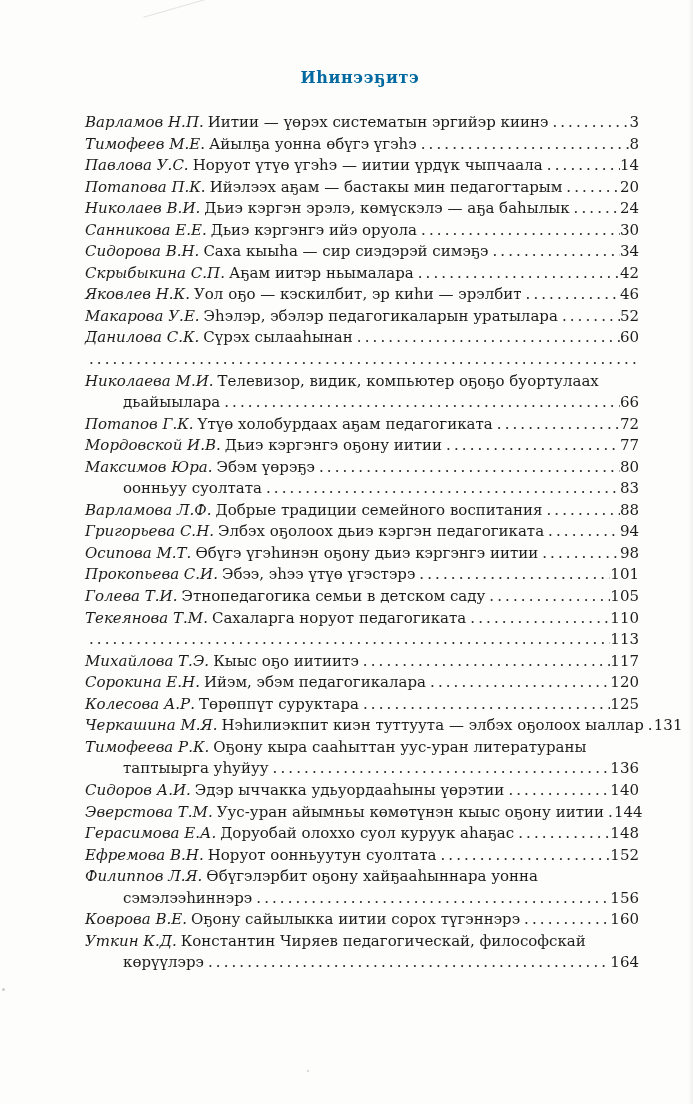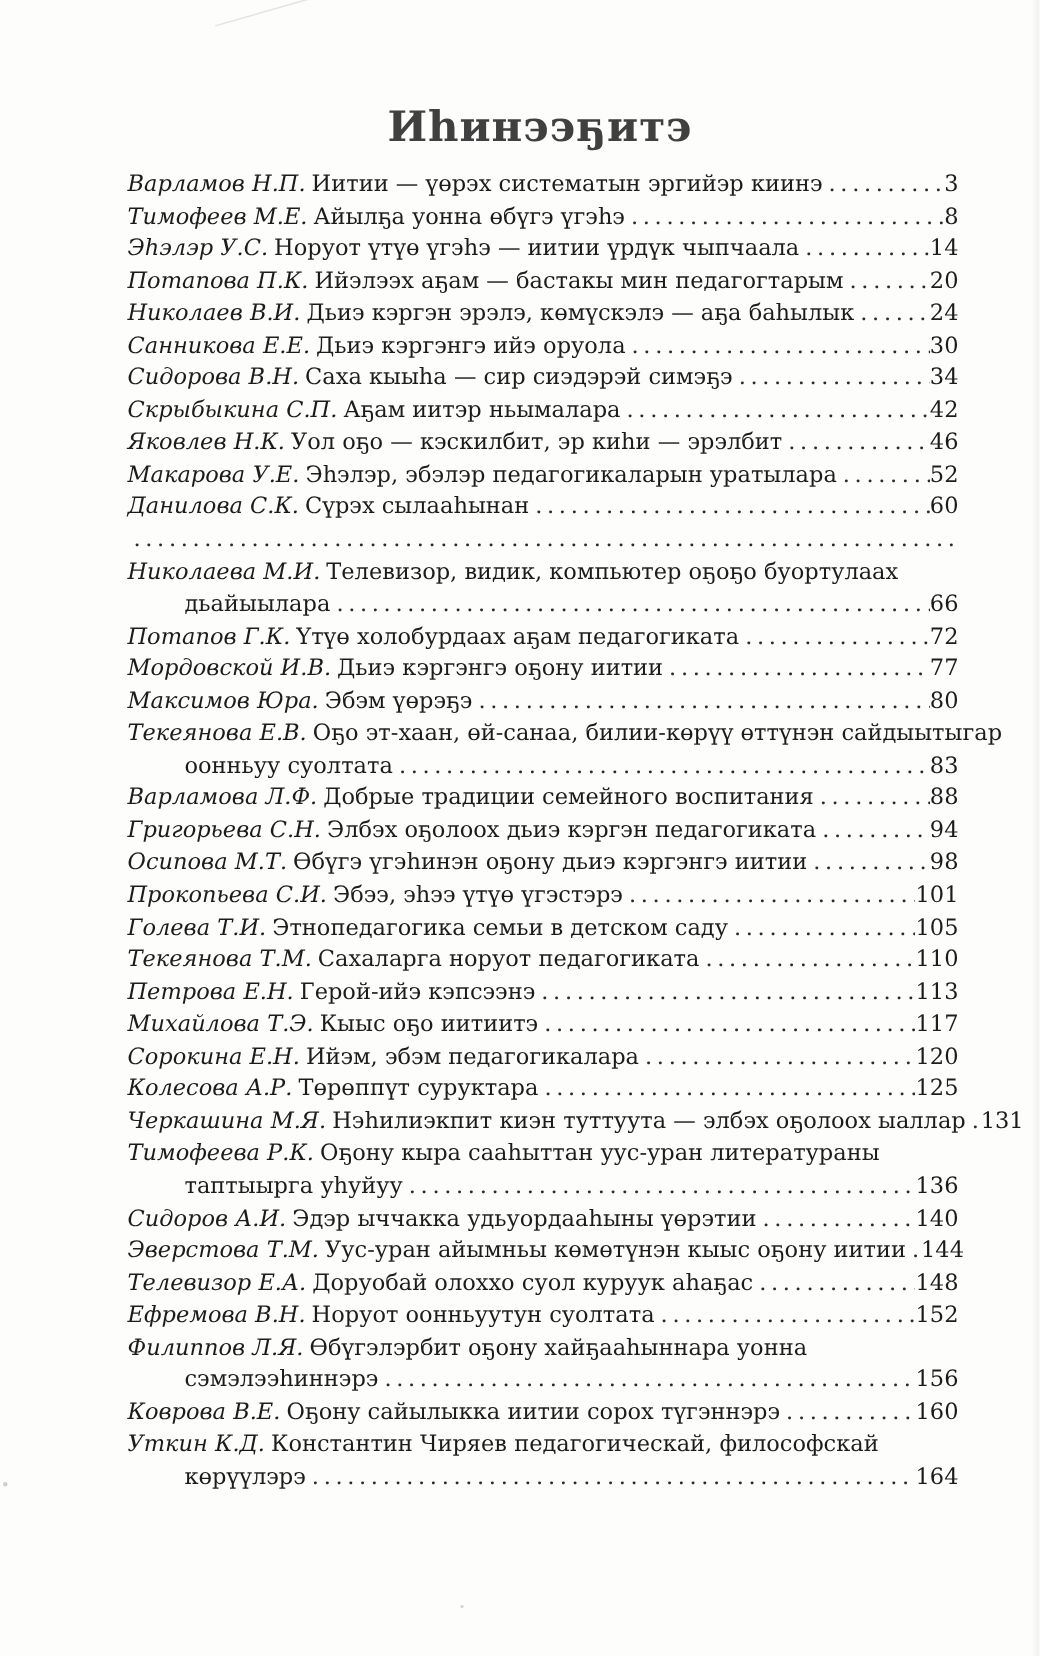--- a/index.html
+++ b/index.html
@@ -11,24 +11,24 @@
     position: relative;
     overflow: hidden;
   }
   .sheet { position: absolute; inset: 0; }
 
   .page-title {
     position: absolute;
     top: 68px; left: 60px; width: 600px;
     margin: 0;
     text-align: center;
-    font-size: 28px;
+    font-size: 16px;
     font-weight: bold;
     letter-spacing: 0.6px;
-    color: #404040;
+    color: #0369a1;
   }
 
   .toc {
     position: absolute;
     left: 85px; top: 112px;
     width: 554px;
   }
   .toc-row {
     display: flex;
     align-items: center;
@@ -82,21 +82,21 @@
         <span class="toc-text"><span class="author">Варламов Н.П.</span><span class="title-text">Иитии — үөрэх систематын эргийэр киинэ</span></span>
         <span class="leader"></span>
         <span class="toc-page">3</span>
       </div>
       <div class="toc-row">
         <span class="toc-text"><span class="author">Тимофеев М.Е.</span><span class="title-text">Айылҕа уонна өбүгэ үгэһэ</span></span>
         <span class="leader"></span>
         <span class="toc-page">8</span>
       </div>
       <div class="toc-row">
-        <span class="toc-text"><span class="author">Эһэлэр У.С.</span><span class="title-text">Норуот үтүө үгэһэ — иитии үрдүк чыпчаала</span></span>
+        <span class="toc-text"><span class="author">Павлова У.С.</span><span class="title-text">Норуот үтүө үгэһэ — иитии үрдүк чыпчаала</span></span>
         <span class="leader"></span>
         <span class="toc-page">14</span>
       </div>
       <div class="toc-row">
         <span class="toc-text"><span class="author">Потапова П.К.</span><span class="title-text">Ийэлээх аҕам — бастакы мин педагогтарым</span></span>
         <span class="leader"></span>
         <span class="toc-page">20</span>
       </div>
       <div class="toc-row">
         <span class="toc-text"><span class="author">Николаев В.И.</span><span class="title-text">Дьиэ кэргэн эрэлэ, көмүскэлэ — аҕа баһылык</span></span>
@@ -154,23 +154,20 @@
         <span class="toc-text"><span class="author">Мордовской И.В.</span><span class="title-text">Дьиэ кэргэнгэ оҕону иитии</span></span>
         <span class="leader"></span>
         <span class="toc-page">77</span>
       </div>
       <div class="toc-row">
         <span class="toc-text"><span class="author">Максимов Юра.</span><span class="title-text">Эбэм үөрэҕэ</span></span>
         <span class="leader"></span>
         <span class="toc-page">80</span>
       </div>
       <div class="toc-row">
-        <span class="toc-text"><span class="author">Текеянова Е.В.</span><span class="title-text">Оҕо эт-хаан, өй-санаа, билии-көрүү өттүнэн сайдыытыгар</span></span>
-      </div>
-      <div class="toc-row">
         <span class="toc-text indent">оонньуу суолтата</span>
         <span class="leader"></span>
         <span class="toc-page">83</span>
       </div>
       <div class="toc-row">
         <span class="toc-text"><span class="author">Варламова Л.Ф.</span><span class="title-text">Добрые традиции семейного воспитания</span></span>
         <span class="leader"></span>
         <span class="toc-page">88</span>
       </div>
       <div class="toc-row">
@@ -192,21 +189,20 @@
         <span class="toc-text"><span class="author">Голева Т.И.</span><span class="title-text">Этнопедагогика семьи в детском саду</span></span>
         <span class="leader"></span>
         <span class="toc-page">105</span>
       </div>
       <div class="toc-row">
         <span class="toc-text"><span class="author">Текеянова Т.М.</span><span class="title-text">Сахаларга норуот педагогиката</span></span>
         <span class="leader"></span>
         <span class="toc-page">110</span>
       </div>
       <div class="toc-row">
-        <span class="toc-text"><span class="author">Петрова Е.Н.</span><span class="title-text">Герой-ийэ кэпсээнэ</span></span>
         <span class="leader"></span>
         <span class="toc-page">113</span>
       </div>
       <div class="toc-row">
         <span class="toc-text"><span class="author">Михайлова Т.Э.</span><span class="title-text">Кыыс оҕо иитиитэ</span></span>
         <span class="leader"></span>
         <span class="toc-page">117</span>
       </div>
       <div class="toc-row">
         <span class="toc-text"><span class="author">Сорокина Е.Н.</span><span class="title-text">Ийэм, эбэм педагогикалара</span></span>
@@ -235,21 +231,21 @@
         <span class="toc-text"><span class="author">Сидоров А.И.</span><span class="title-text">Эдэр ыччакка удьуордааһыны үөрэтии</span></span>
         <span class="leader"></span>
         <span class="toc-page">140</span>
       </div>
       <div class="toc-row">
         <span class="toc-text"><span class="author">Эверстова Т.М.</span><span class="title-text">Уус-уран айымньы көмөтүнэн кыыс оҕону иитии</span></span>
         <span class="leader"></span>
         <span class="toc-page">144</span>
       </div>
       <div class="toc-row">
-        <span class="toc-text"><span class="author">Телевизор Е.А.</span><span class="title-text">Доруобай олоххо суол куруук аһаҕас</span></span>
+        <span class="toc-text"><span class="author">Герасимова Е.А.</span><span class="title-text">Доруобай олоххо суол куруук аһаҕас</span></span>
         <span class="leader"></span>
         <span class="toc-page">148</span>
       </div>
       <div class="toc-row">
         <span class="toc-text"><span class="author">Ефремова В.Н.</span><span class="title-text">Норуот оонньуутун суолтата</span></span>
         <span class="leader"></span>
         <span class="toc-page">152</span>
       </div>
       <div class="toc-row">
         <span class="toc-text"><span class="author">Филиппов Л.Я.</span><span class="title-text">Өбүгэлэрбит оҕону хайҕааһыннара уонна</span></span>

